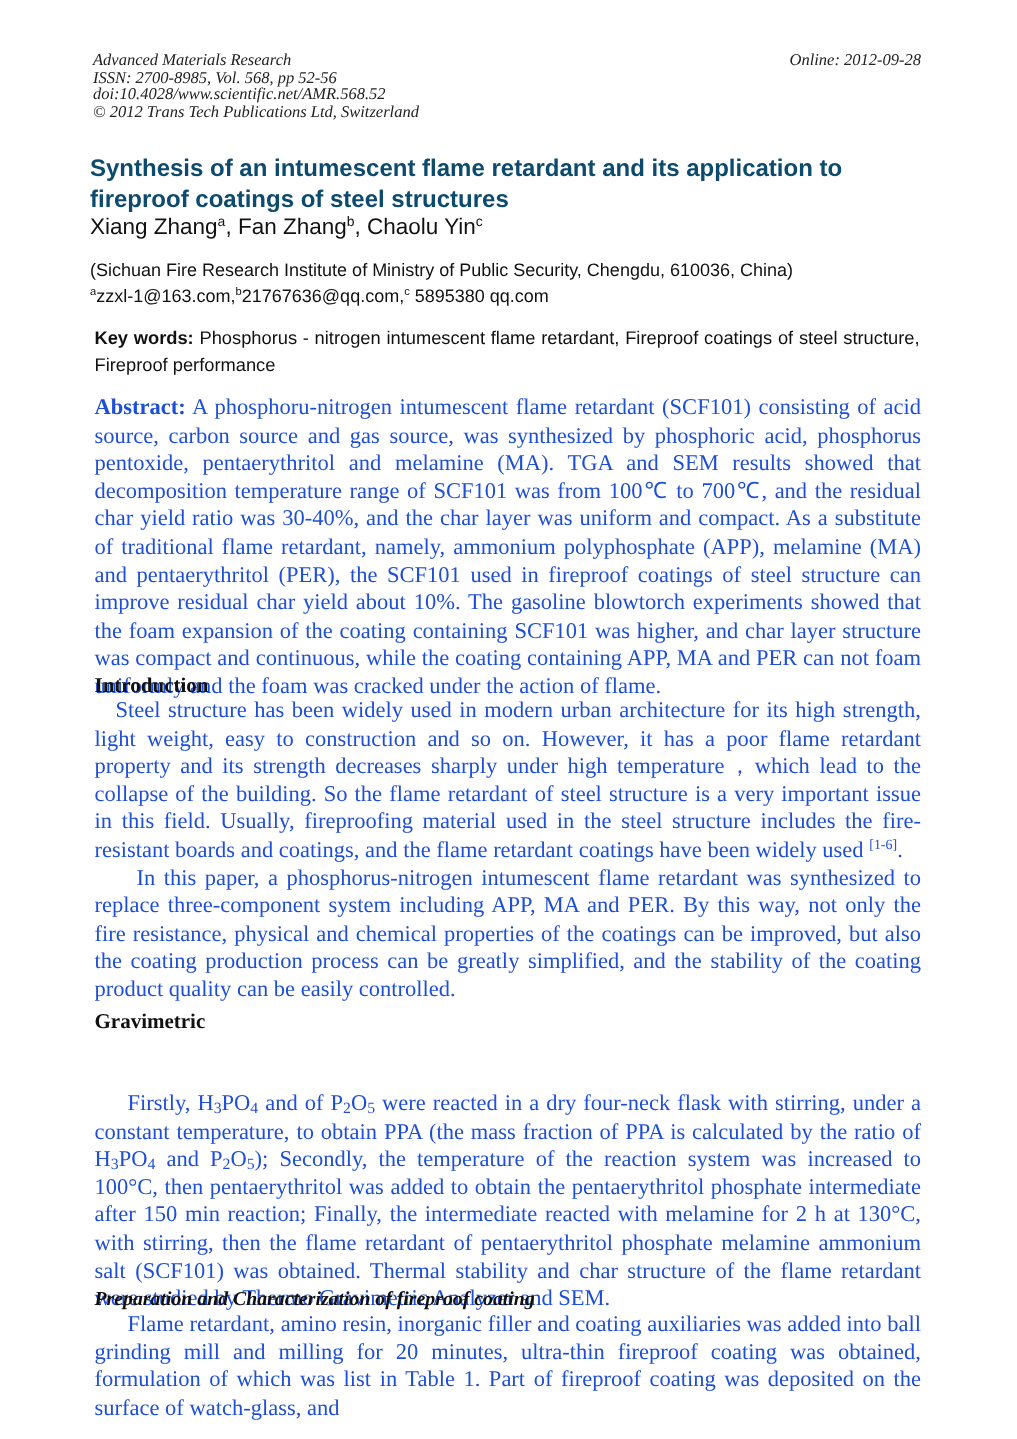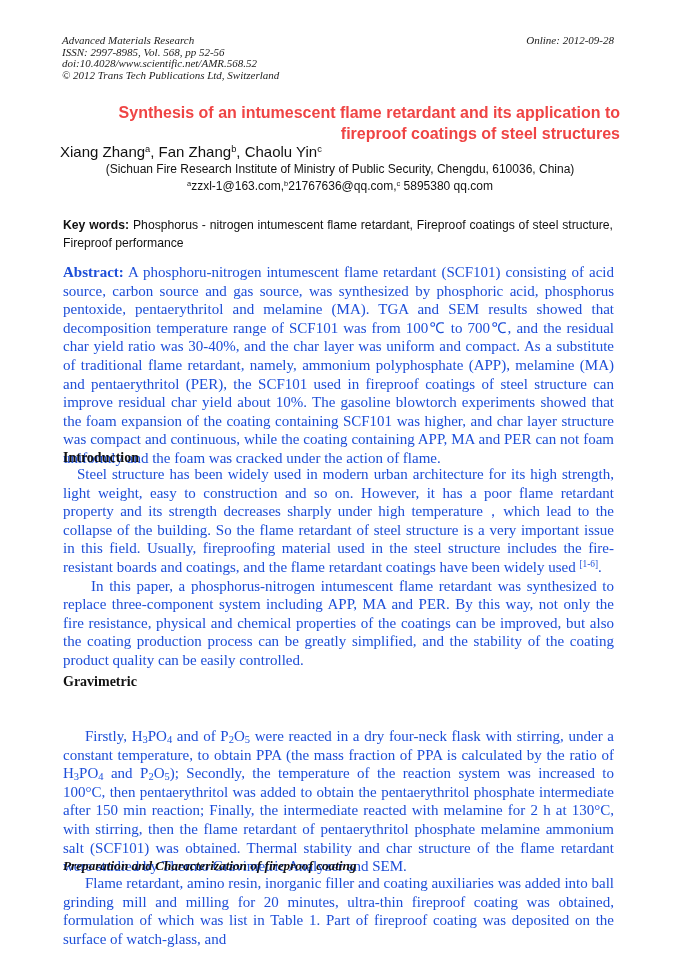--- a/index.html
+++ b/index.html
@@ -3,25 +3,25 @@
 <meta charset="utf-8">
 <style>
   html, body { margin: 0; padding: 0; background: #ffffff; }
   body { width: 678px; height: 959px; position: relative; overflow: hidden; color: #111; }
   .page { position: absolute; left: 0; top: 0; width: 678px; height: 959px; margin-top: 20px; }
   .hdr { position: absolute; font-family: "Liberation Serif", serif; font-style: italic; font-size: 11px; line-height: 11.5px; color: #222; }
   .hdr-left { left: 62px; top: 15px; }
   .hdr-right { right: 64px; top: 15px; }
   .hdr div { white-space: nowrap; }
 
-  .title { position: absolute; left: 60px; width: 560px; top: 82px; text-align: right;
-           font-family: "Liberation Sans", sans-serif; font-weight: bold; font-size: 16px; line-height: 21px; color: #ef4444; }
+  .title { position: absolute; left: 60px; width: 560px; top: 82px; text-align: left;
+           font-family: "Liberation Sans", sans-serif; font-weight: bold; font-size: 16px; line-height: 21px; color: #0c4a6e; }
   .authors { position: absolute; left: 60px; width: 560px; top: 123px; 
              font-family: "Liberation Sans", sans-serif; font-size: 15px; line-height: 18px; }
-  .affil { position: absolute; left: 60px; width: 560px; top: 141px; text-align: center;
+  .affil { position: absolute; left: 60px; width: 560px; top: 152px; text-align: left;
            font-family: "Liberation Sans", sans-serif; font-size: 12px; line-height: 17px; }
   sup { font-size: 0.62em; line-height: 0; vertical-align: 0.55em; }
   sub { font-size: 0.7em; line-height: 0; vertical-align: -0.2em; }
 
   .keywords { position: absolute; left: 63px; width: 550px; top: 196px;
               font-family: "Liberation Sans", sans-serif; font-size: 12.2px; line-height: 18px; text-align: justify; }
   .keywords b { font-weight: bold; }
 
   .body-text { position: absolute; left: 63px; width: 551px; font-family: "Liberation Serif", serif;
                font-size: 15px; line-height: 18.6px; text-align: justify; color: #1d4ed8; }
@@ -34,21 +34,21 @@
   .indent2 { text-indent: 28px; }
   .indent3 { text-indent: 22px; }
 </style>
 </head>
 <body>
 
 <div class="page">
 
   <div class="hdr hdr-left">
     <div>Advanced Materials Research</div>
-    <div>ISSN: 2997-8985, Vol. 568, pp 52-56</div>
+    <div>ISSN: 2700-8985, Vol. 568, pp 52-56</div>
     <div>doi:10.4028/www.scientific.net/AMR.568.52</div>
     <div>© 2012 Trans Tech Publications Ltd, Switzerland</div>
   </div>
   <div class="hdr hdr-right">Online: 2012-09-28</div>
 
   <div class="title">Synthesis of an intumescent flame retardant and its application to fireproof coatings of steel structures</div>
 
   <div class="authors">
     <span>Xiang Zhang</span><sup>a</sup><span>, </span><span>Fan Zhang</span><sup>b</sup><span>, </span><span>Chaolu Yin</span><sup>c</sup>
   </div>

